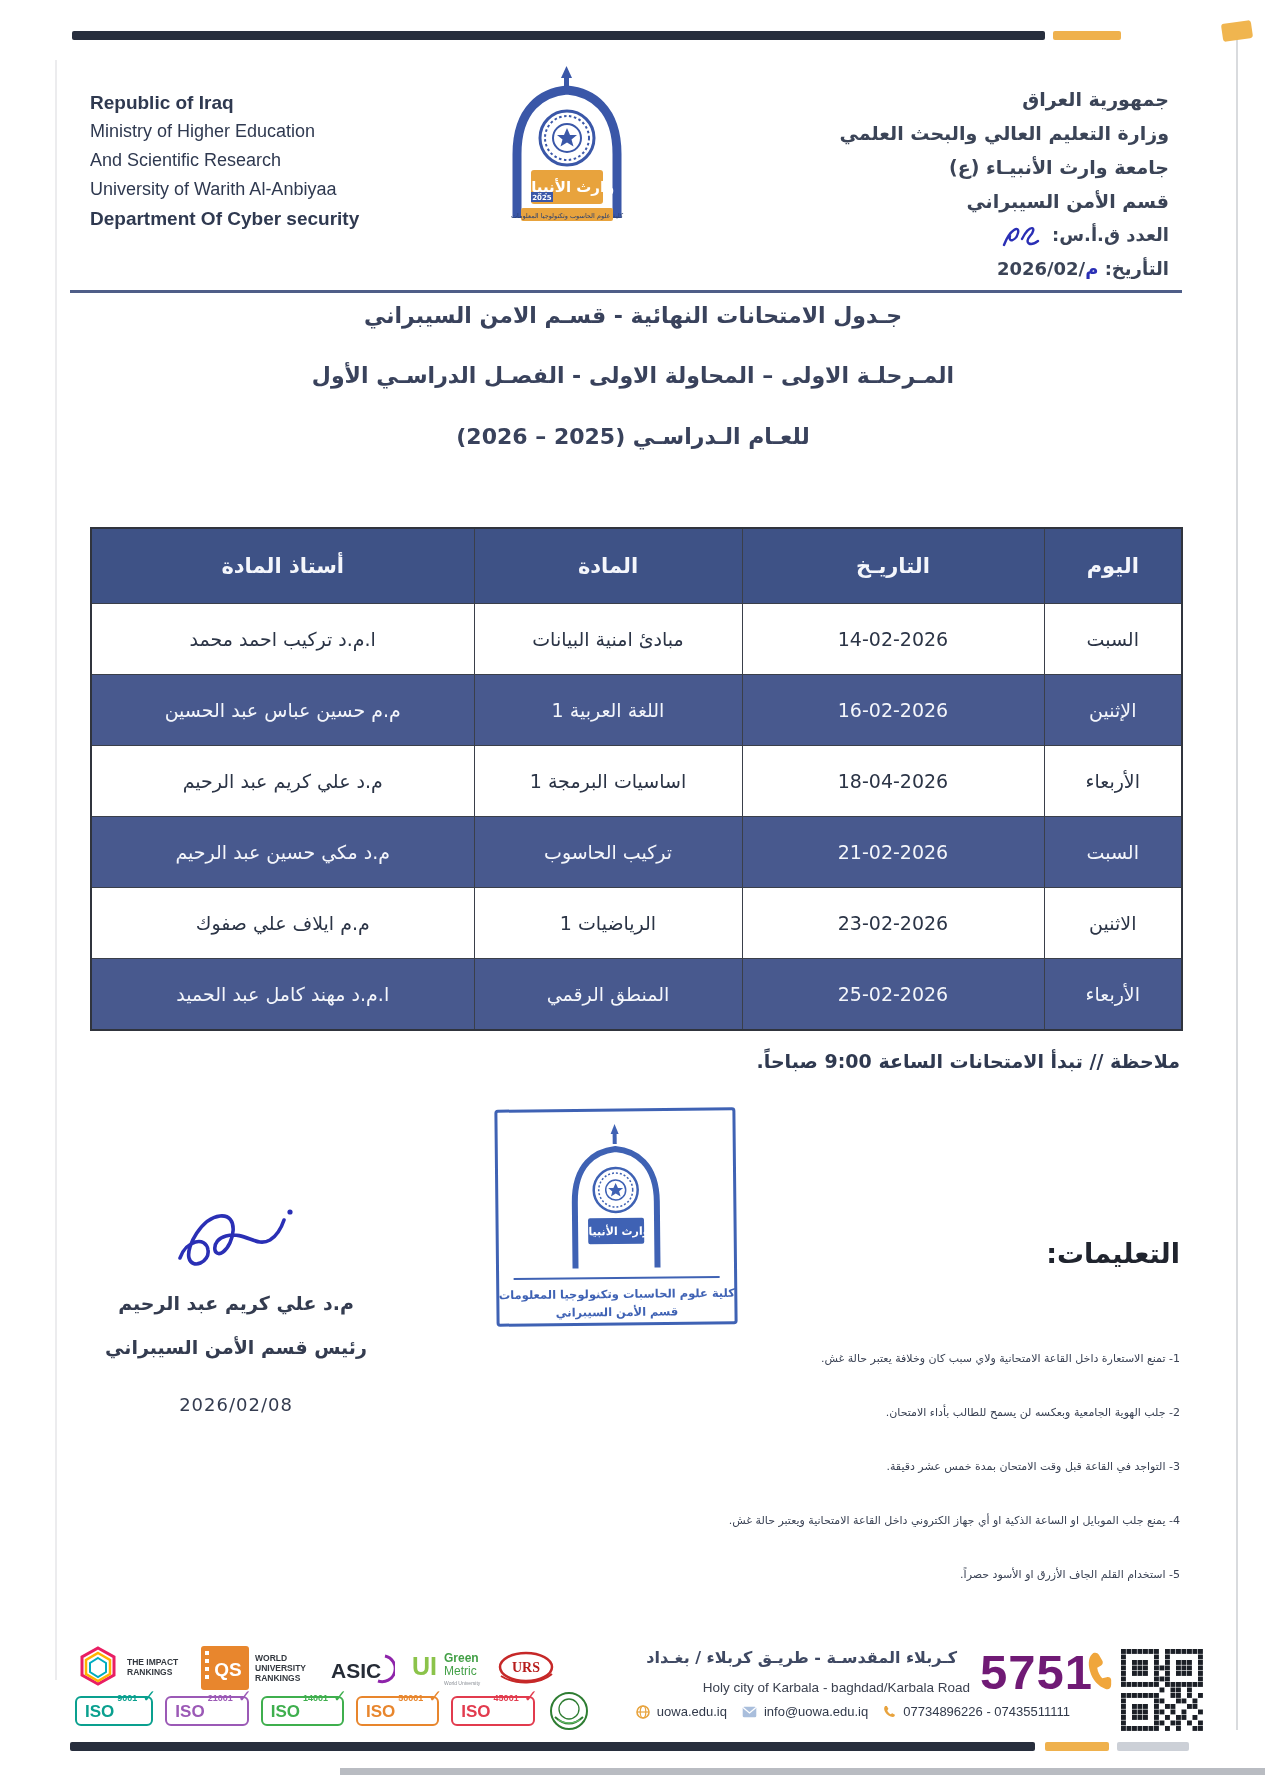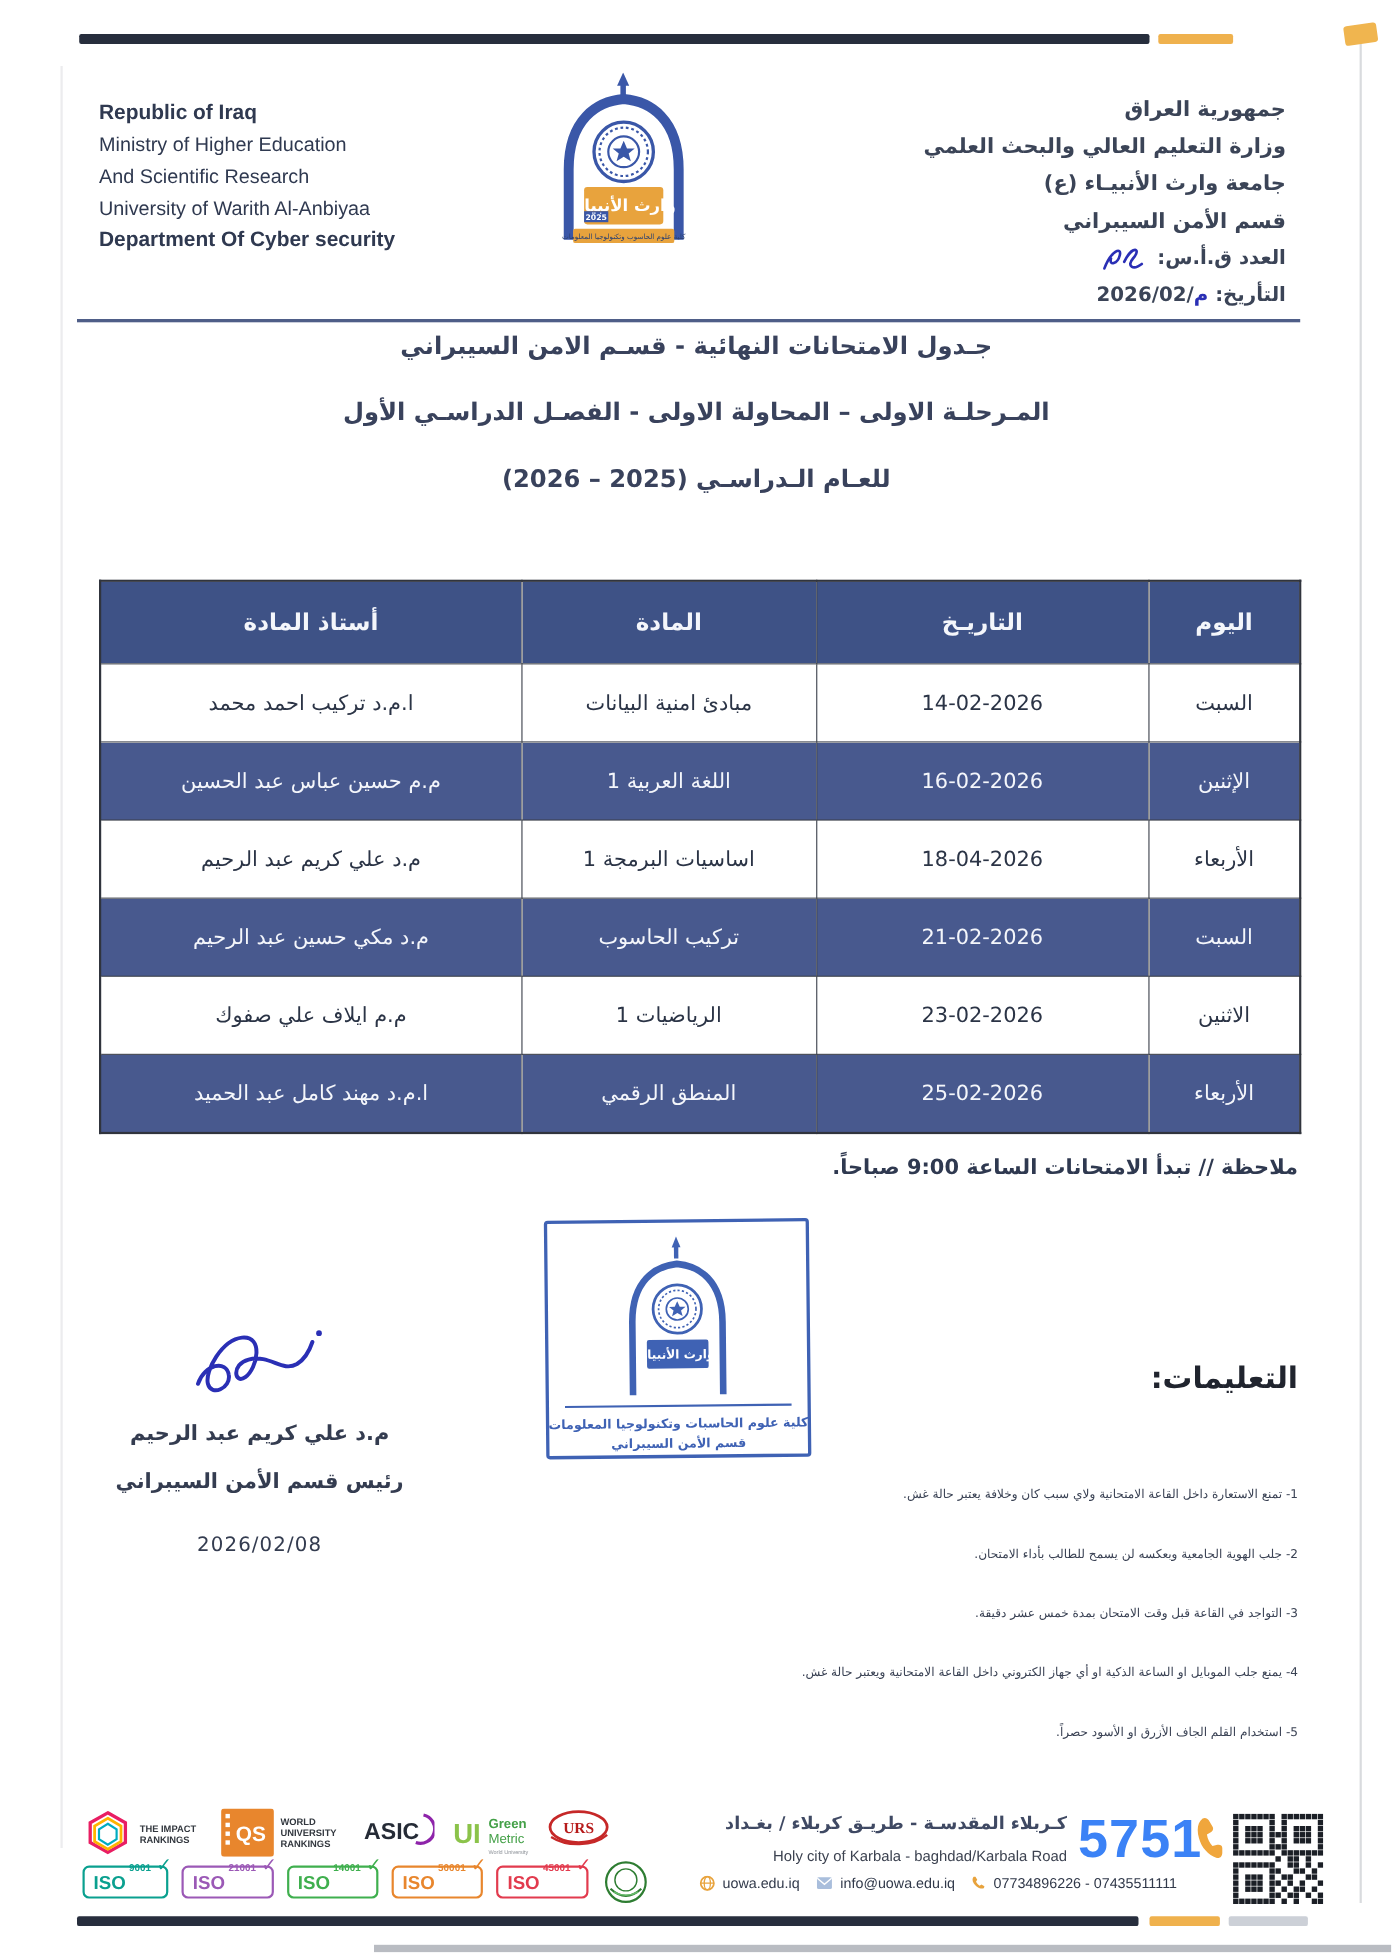--- a/index.html
+++ b/index.html
@@ -61,33 +61,33 @@
   .sig-name{font-size:19px;font-weight:bold;}
   .sig-title{font-size:19px;font-weight:bold;margin-top:22px;}
   .sig-date{font-size:18px;font-weight:normal;margin-top:36px;letter-spacing:1px;}
 
   
   .inst-title{position:absolute;right:85px;top:1238px;direction:rtl;font-size:27px;font-weight:bold;color:#20242e;}
   .inst-list{position:absolute;right:85px;top:1312px;width:775px;direction:rtl;text-align:right;font-size:11px;line-height:30px;color:#3a4254;margin-top:32px;}
   .inst-list div{margin-bottom:24px;}
 
   
-  .f-rank-row{position:absolute;left:75px;top:1644px;display:flex;align-items:flex-start;gap:16px;}
+  .f-rank-row{position:absolute;left:75px;top:1644px;display:flex;align-items:flex-end;gap:16px;}
   .f-rank{display:flex;align-items:center;gap:6px;}
   .rank-label{font-family:"Liberation Sans",sans-serif;font-size:8.5px;font-weight:bold;color:#33383f;line-height:10px;width:58px;}
   .f-iso-row{position:absolute;left:75px;top:1690px;display:flex;align-items:center;gap:13px;}
   .iso{--c:#0aa08f;position:relative;display:flex;align-items:flex-end;border:2px solid var(--c);border-radius:6px;background:#fff;height:26px;padding:0 14px 0 8px;}
   .iso-word{font-family:"Liberation Sans",sans-serif;font-size:17px;font-weight:bold;color:var(--c);line-height:24px;}
   .iso-num{font-family:"Liberation Sans",sans-serif;font-size:9px;font-weight:bold;color:var(--c);margin:0 0 21px 3px;}
   .iso-check{position:absolute;right:-5px;top:-12px;font-size:17px;font-weight:bold;color:var(--c);}
-  .f-addr-ar{position:absolute;right:295px;top:1648px;direction:rtl;font-size:16px;font-weight:bold;color:#3f4963;}
+  .f-addr-ar{position:absolute;right:308px;top:1648px;direction:rtl;font-size:16px;font-weight:bold;color:#3f4963;}
   .f-addr-en{position:absolute;right:295px;top:1680px;font-family:"Liberation Sans",sans-serif;font-size:13.5px;color:#3c4250;}
   .f-contacts{position:absolute;right:187px;top:1704px;display:flex;align-items:center;gap:7px;font-family:"Liberation Sans",sans-serif;font-size:13px;color:#31394a;}
   .f-contacts span.txt{margin-right:8px;}
-  .f-hotline{position:absolute;left:980px;top:1644px;font-family:"Liberation Sans",sans-serif;font-size:49px;font-weight:bold;color:#3b82f6;letter-spacing:1px;}
+  .f-hotline{position:absolute;left:980px;top:1644px;font-family:"Liberation Sans",sans-serif;font-size:49px;font-weight:bold;color:#701a75;letter-spacing:1px;}
   .f-phone-big{position:absolute;left:1086px;top:1652px;}
   .f-qr{position:absolute;left:1120px;top:1648px;}
 </style>
 </head>
 <body>
 
 <div class="page">
 
   <div class="edge-right"></div>
   <div class="edge-left"></div>

